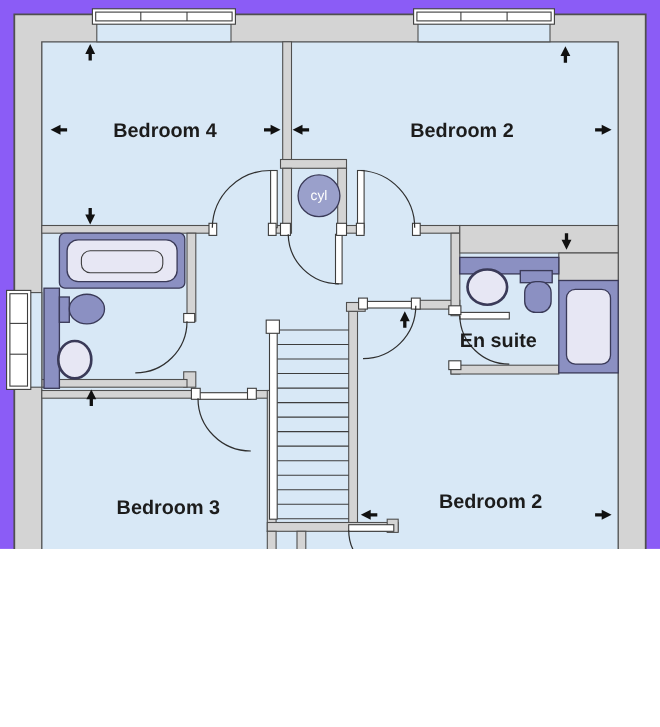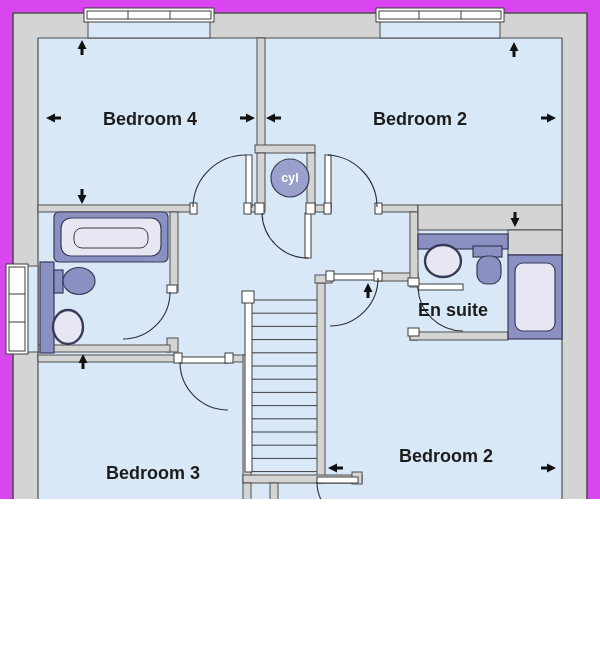--- a/index.html
+++ b/index.html
@@ -1,42 +1,42 @@
 <!DOCTYPE html>
 <html style="--c-wall: #d4d4d4; --c-room: #d8e8f6; --c-fix: #8b90c2; --c-fixlight: #e7e7f4; --c-cyl: #9aa0cb; --c-line: #4f4f4f; --c-text: #1c1c1c;"><head>
 <meta charset="utf-8">
 <style>
   :root{
     --c-wall:#d4d4d4; --c-room:#d8e8f6; --c-fix:#8b90c2; --c-fixlight:#e7e7f4;
     --c-cyl:#9aa0cb; --c-line:#4f4f4f; --c-text:#1c1c1c;
   }
   html,body{margin:0;padding:0;background:#ffffff;}
-  #plan{position:relative;width:600px;height:499px;background:#d946ef;overflow:hidden;
+  #plan{position:relative;width:600px;height:499px;background:#8b5cf6;overflow:hidden;
         font-family:"Liberation Sans",sans-serif;}
   #plan svg{position:absolute;left:0;top:0;}
   .wall{fill:var(--c-wall);stroke:var(--c-line);stroke-width:1;}
   .room{fill:var(--c-room);stroke:var(--c-line);stroke-width:1.2;}
   .recess{fill:var(--c-room);stroke:var(--c-line);stroke-width:1;}
   .white{fill:#ffffff;stroke:#3d3d3d;stroke-width:1;}
   .thin{fill:none;stroke:#3d3d3d;stroke-width:1;}
   .arc{fill:none;stroke:#2f2f2f;stroke-width:1.1;}
   .fix{fill:var(--c-fix);stroke:#3a3a58;stroke-width:1.2;}
   .fixlight{fill:var(--c-fixlight);stroke:#3a3a58;stroke-width:1.2;}
   .tread{stroke:#3d3d3d;stroke-width:1;}
   .arrow{fill:#111111;stroke:none;}
   #labels{position:absolute;inset:0;pointer-events:none;}
   .lbl{position:absolute;transform:translate(-50%,-50%);font-weight:700;font-size:18px;
        color:var(--c-text);white-space:nowrap;letter-spacing:0px;}
-  .lbl-small{font-weight:700;font-size:12.5px;color:#ffffff;}
+  .lbl-small{font-weight:400;font-size:12.5px;color:#ffffff;}
   .lbl-w{font-weight:400;font-size:14px;color:var(--c-text);}
   #lbl-bedroom4{left:150px;top:119px}
   #lbl-bedroom2{left:420px;top:119px}
   #lbl-bathroom{left:118px;top:305px}
   #lbl-ensuite{left:453px;top:310px}
-  #lbl-bedroom3{left:153px;top:473px}
+  #lbl-bedroom3{left:153px;top:462px}
   #lbl-bedroom1{left:446px;top:456px}
   #lbl-cyl{left:290px;top:178px}
   #lbl-w{left:296px;top:516px}
 </style>
 </head>
 <body>
 
 <div id="plan">
   <svg width="600" height="661" viewBox="0 0 600 661">
 

